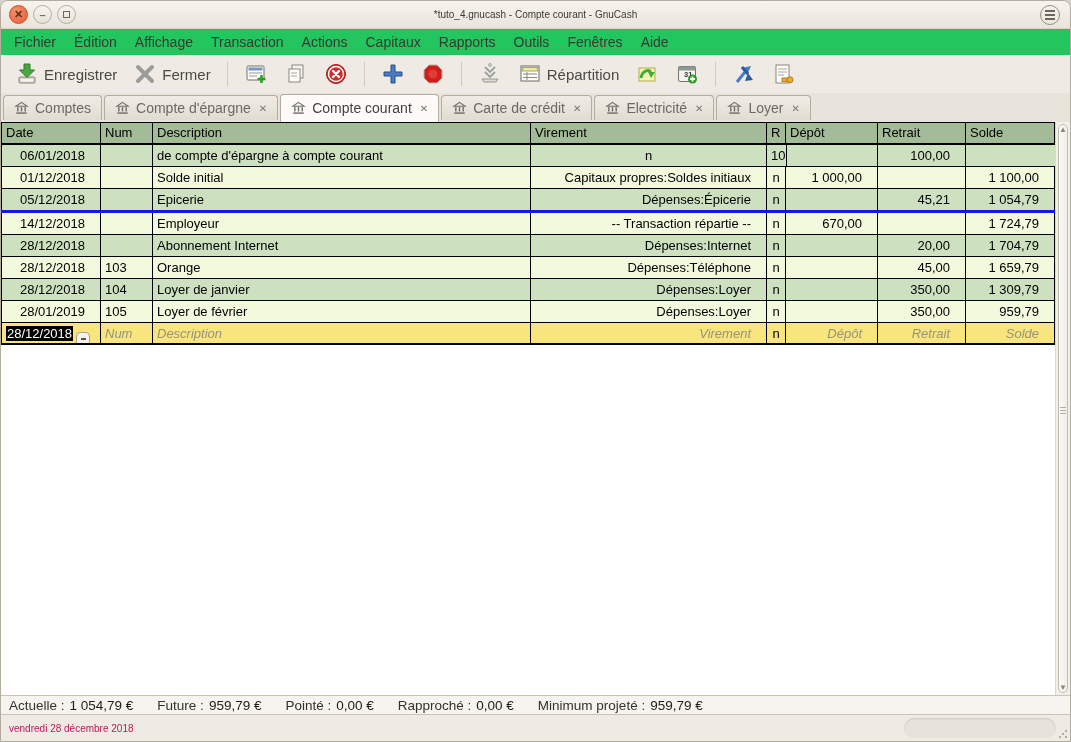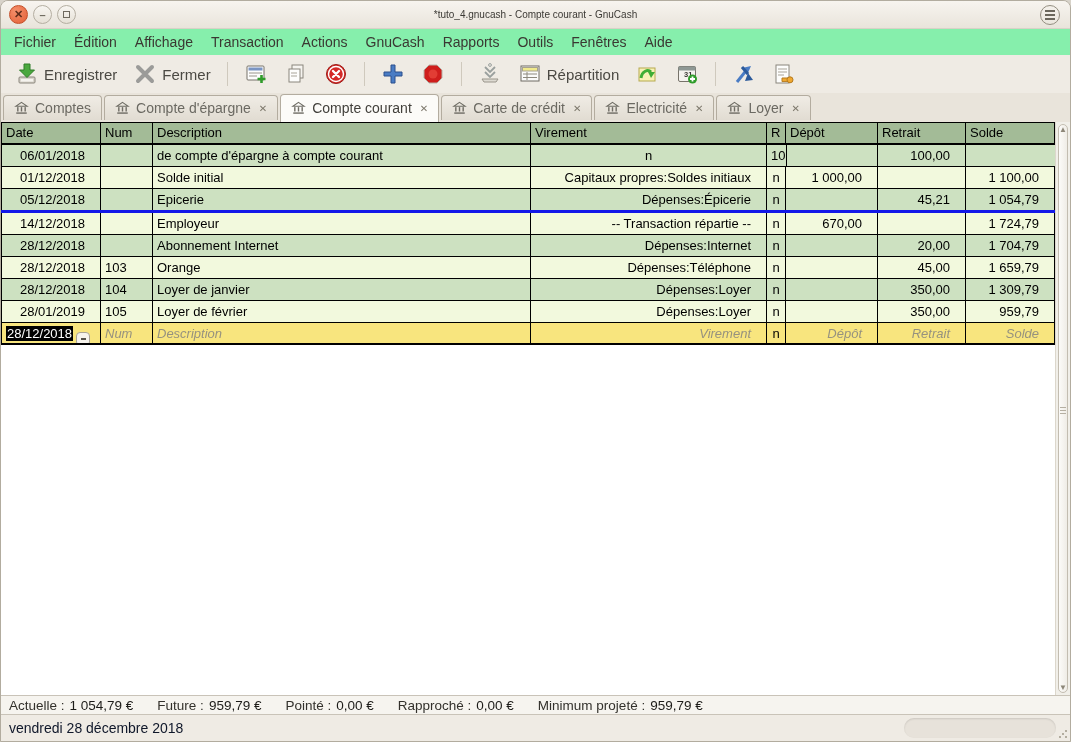--- a/index.html
+++ b/index.html
@@ -17,21 +17,21 @@
     justify-content:center; font-size:11px; font-weight:bold; cursor:default;}
   .btn-close{ background:radial-gradient(circle at 35% 30%, #f5906c, #e35f35); border:1px solid #c44e28; color:#5e2c1a;}
   .btn-min,.btn-max{ background:linear-gradient(#f8f6f1,#e6e1d7); border:1px solid #b4aea1; color:#6e695e;}
   .btn-max span{ width:7px; height:7px; border:1.5px solid #6e695e; display:block;}
   .title-text{ flex:1; text-align:center; font-size:10px; color:#3c3a35;}
   .hamburger{ position:absolute; right:10px; top:4px; width:20px; height:20px; border-radius:50%;
     border:1px solid #948e80; display:flex; flex-direction:column; justify-content:center; gap:2px; align-items:center;}
   .hamburger i{ width:10px; height:2px; background:#6b675c; display:block;}
 
   
-  .menubar{ height:26px; display:flex; align-items:center; padding-left:4px; background:#86efac;}
+  .menubar{ height:26px; display:flex; align-items:center; padding-left:4px; background:#22c55e;}
   .menu-item{ font-size:14px; color:#3a3832; padding:3px 9px; cursor:default;}
 
   
   .toolbar{ height:38px; display:flex; align-items:center; padding:0 8px; gap:4px; background:#efebe4;}
   .tool-btn{ display:flex; align-items:center; gap:5px; padding:4px 6px; border-radius:3px; cursor:default;}
   .tool-btn svg{ width:24px; height:24px; display:block;}
   .tool-label{ font-size:15px; color:#4b4943;}
   .tool-sep{ width:1px; height:24px; background:#cfc9bd; margin:0 6px;}
 
   
@@ -75,21 +75,21 @@
   .varrow.up{ top:3px;} .varrow.down{ bottom:3px;}
   .vgrip{ position:absolute; top:50%; left:4px; right:4px; margin-top:-4px;}
   .vgrip i{ display:block; height:1px; background:#b5afa2; margin:2px 0;}
 
   
   .summarybar{ height:20px; background:#f6f4ef; border:1px solid #c9c3b8; border-left:none; border-right:none;
     display:flex; align-items:center; padding:0 8px; gap:24px;}
   .sum-item{ font-size:13.5px; color:#1d1c19; display:flex; gap:5px;}
   .sum-label{ color:#33312c;}
   .statusbar{ height:26px; display:flex; align-items:center; padding:0 8px; background:#efebe4; position:relative;}
-  .status-date{ font-size:14px; color:#0f172a;}
+  .status-date{ font-size:10px; color:#be185d;}
   .progress-ph{ position:absolute; right:14px; top:3px; width:152px; height:20px; border-radius:10px;
     background:#e7e2da; box-shadow:inset 0 1px 2px rgba(0,0,0,.12);}
   .resize-grip{ position:absolute; right:2px; bottom:2px; width:10px; height:10px;
     background:
       radial-gradient(circle at 8px 2px,#b3ad9f 1px,transparent 1.4px),
       radial-gradient(circle at 8px 8px,#b3ad9f 1px,transparent 1.4px),
       radial-gradient(circle at 2px 8px,#b3ad9f 1px,transparent 1.4px),
       radial-gradient(circle at 5px 5px,#b3ad9f 1px,transparent 1.4px);}
 </style>
 </head>
@@ -112,21 +112,21 @@
         <i></i>
       </div>
   </div>
 
   <div class="menubar">
       <div class="menu-item">Fichier</div>
       <div class="menu-item">Édition</div>
       <div class="menu-item">Affichage</div>
       <div class="menu-item">Transaction</div>
       <div class="menu-item">Actions</div>
-      <div class="menu-item">GnuCash</div>
+      <div class="menu-item">Capitaux</div>
       <div class="menu-item">Rapports</div>
       <div class="menu-item">Outils</div>
       <div class="menu-item">Fenêtres</div>
       <div class="menu-item">Aide</div>
     </div>
 
   <div class="toolbar">
       <div class="tool-btn">
         <svg viewBox="0 0 24 24">
           <rect x="4" y="15" width="16" height="6" rx="1" fill="#d9d5cc" stroke="#8a867c"></rect>

